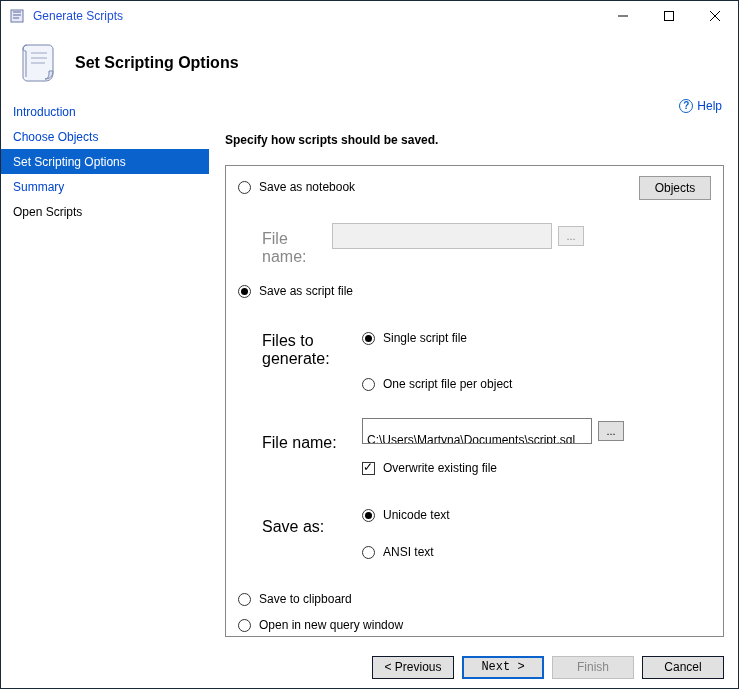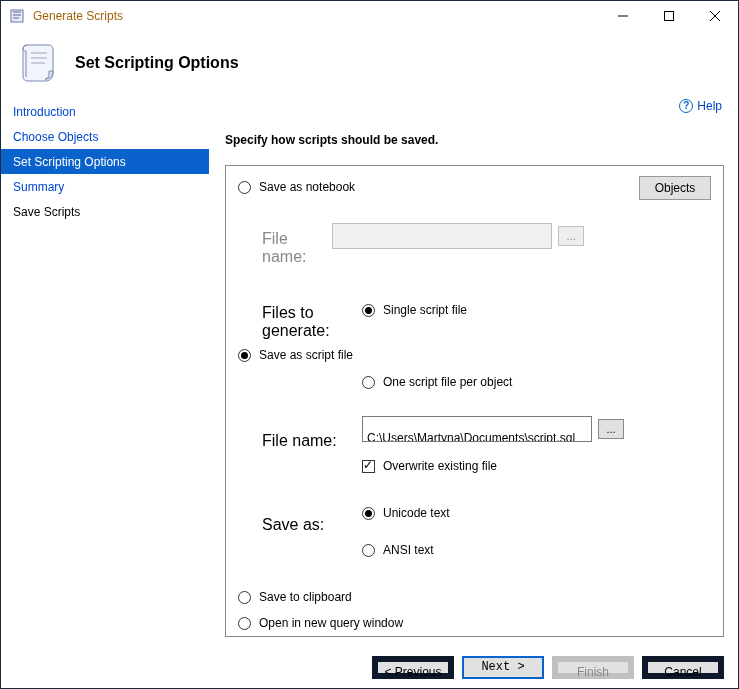--- a/index.html
+++ b/index.html
@@ -34,21 +34,21 @@
     padding-left: 8px;
     background: #ffffff;
   }
   .titlebar .app-icon {
     width: 16px; height: 16px;
     margin-right: 8px;
     display: flex; align-items: center; justify-content: center;
   }
   .titlebar .title {
     font-size: 12px;
-    color: #a16207;
+    color: #1d4ed8;
   }
   .win-controls {
     margin-left: auto;
     display: flex;
     height: 30px;
   }
   .win-btn {
     width: 46px;
     height: 30px;
     display: flex;
@@ -235,21 +235,21 @@
     border-top: none;
     display:flex;
     align-items:center;
     justify-content:flex-end;
     padding-right: 14px;
     gap: 8px;
   }
   .wiz-btn {
     width: 82px;
     height: 23px;
-    border:6px solid #0f172a;
+    border:1px solid #0f172a;
     background:#e1e1e1;
     font-size:12px;
     text-align:center;
     line-height:21px;
     cursor:pointer;
   }
   .wiz-btn.default {
     border: 2px solid #0a62cc;
     line-height:19px;
     font-family:Liberation Mono, monospace;
@@ -317,21 +317,21 @@
         <div class="sidebar-item">
             <span>Choose Objects</span>
           </div>
         <div class="sidebar-item selected">
             <span>Set Scripting Options</span>
           </div>
         <div class="sidebar-item">
             <span>Summary</span>
           </div>
         <div class="sidebar-item plain">
-            <span>Save Scripts</span>
+            <span>Open Scripts</span>
           </div>
       </div>
 
       <div class="content">
         <div class="help">
           <span class="qicon">?</span>
           <span>Help</span>
         </div>
 
         <div class="instruction">Specify how scripts should be saved.</div>
@@ -342,29 +342,29 @@
           <div class="row">
             <span class="radio"></span>
             <span class="opt-label">Save as notebook</span>
           </div>
           <div class="row sub" style="margin-top:8px; margin-bottom:14px;">
             <span class="field-label disabled" style="width:70px;">File name:</span>
             <span class="text-input disabled" style="width:220px;"></span>
             <span class="browse-btn disabled">...</span>
           </div>
 
+          <div class="row">
+            <span class="radio selected"></span>
+            <span class="opt-label">Save as script file</span>
+          </div>
+
           <div class="row sub" style="margin-top:6px;">
             <span class="field-label">Files to generate:</span>
             <span class="radio selected"></span>
             <span class="opt-label">Single script file</span>
-          </div>
-
-          <div class="row">
-            <span class="radio selected"></span>
-            <span class="opt-label">Save as script file</span>
           </div>
           <div class="row sub">
             <span class="field-label"></span>
             <span class="radio"></span>
             <span class="opt-label">One script file per object</span>
           </div>
 
           <div class="spacer"></div>
 
           <div class="row sub">

